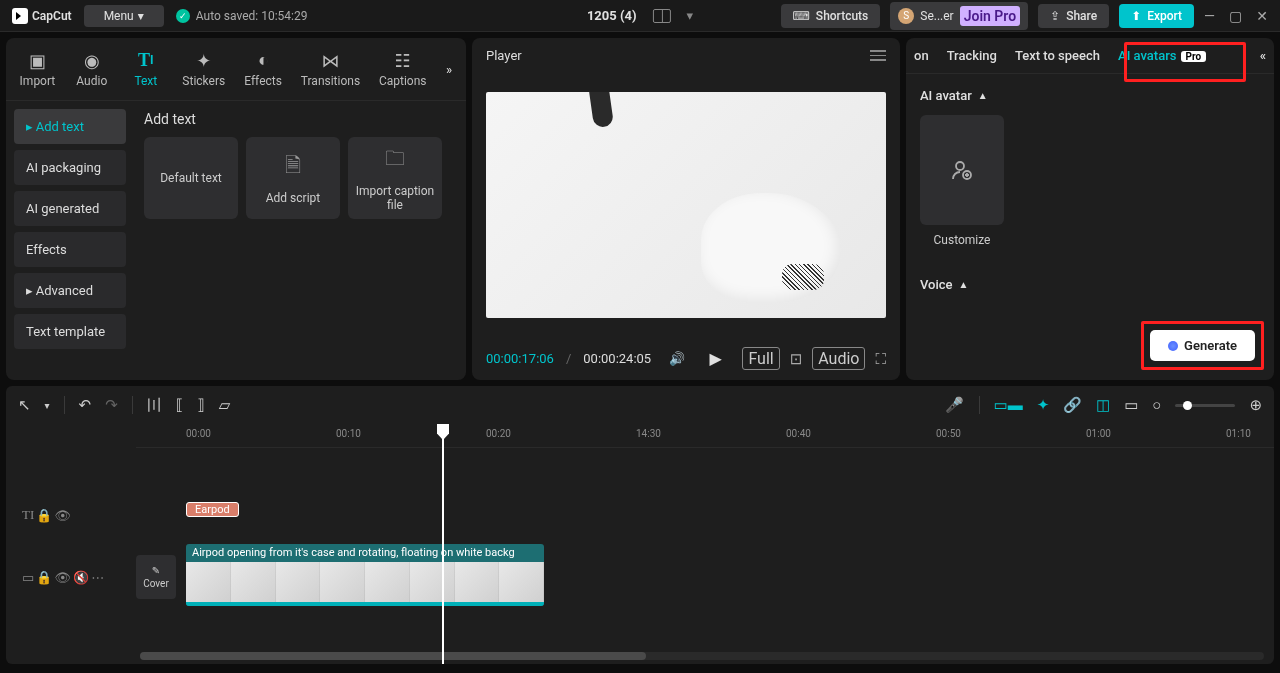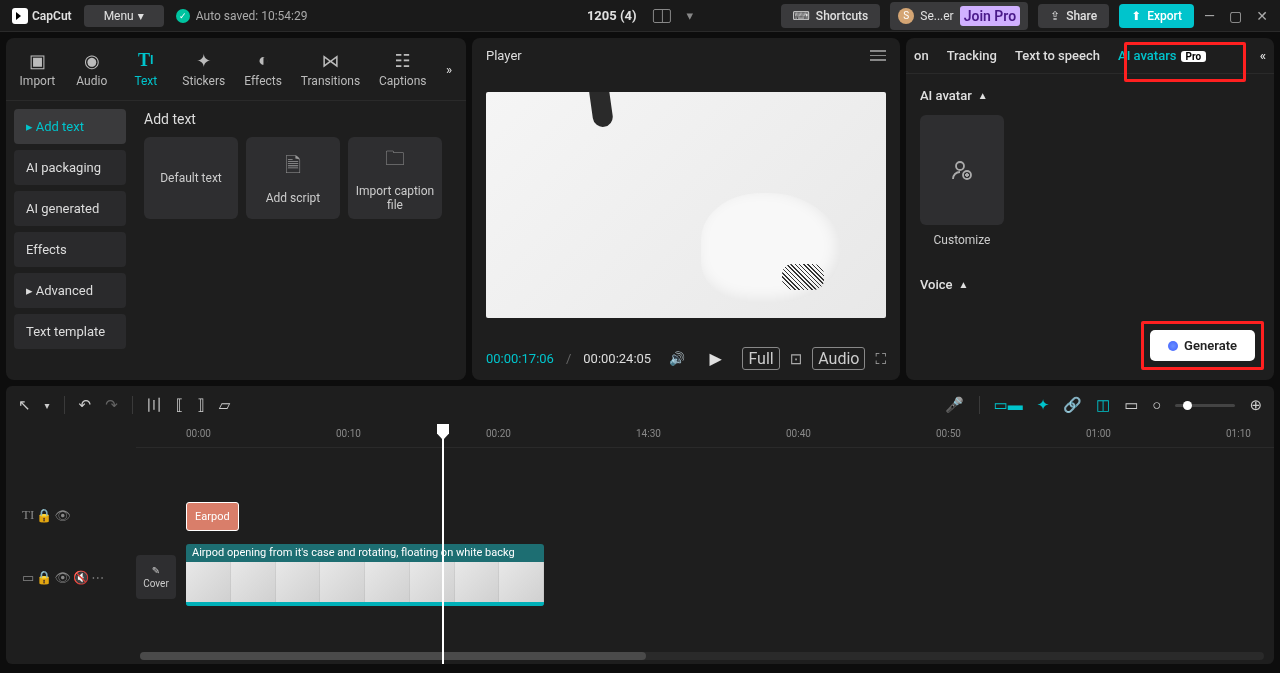--- a/index.html
+++ b/index.html
@@ -85,21 +85,21 @@
 
 .timeline{background:#1e1e1e;margin:0 6px 6px 6px;border-radius:0 0 6px 6px;height:240px;position:relative;overflow:hidden}
 .ruler{height:24px;border-bottom:1px solid #2a2a2a;position:relative;margin-left:130px}
 .ruler-mark{position:absolute;top:4px;font-size:10px;color:#888}
 .playhead{position:absolute;top:0;bottom:0;width:2px;background:#fff;left:436px;z-index:10}
 .playhead::before{content:"";position:absolute;top:0;left:-5px;width:12px;height:16px;background:#fff;clip-path:polygon(0 0,100% 0,100% 60%,50% 100%,0 60%)}
 .tracks{position:relative;margin-top:40px}
 .track-row{display:flex;align-items:center;height:54px;position:relative}
 .track-head{width:130px;display:flex;align-items:center;gap:2px;padding-left:16px;color:#888;font-size:13px}
 .track-content{flex:1;position:relative;height:100%}
-.text-clip{position:absolute;left:50px;top:14px;background:#d97e6a;border:1.5px solid #fff;padding:7px 8px;border-radius:3px;font-size:11px;color:#fff}
+.text-clip{position:absolute;left:50px;top:14px;background:#d97e6a;border:1.5px solid #fff;padding:0 8px;border-radius:3px;font-size:11px;color:#fff}
 .video-clip{position:absolute;left:50px;top:2px;width:358px;height:62px;background:#1d6e72;border-radius:3px;overflow:hidden}
 .video-clip-label{position:absolute;top:2px;left:6px;right:6px;font-size:11px;color:#fff;white-space:nowrap;overflow:hidden}
 .video-thumbs{position:absolute;top:18px;left:0;right:0;bottom:4px;display:flex}
 .vthumb{flex:1;background:linear-gradient(135deg,#e8e8e8,#d0d0d0);border-right:1px solid rgba(0,0,0,.1)}
 .video-clip::after{content:"";position:absolute;bottom:0;left:0;right:0;height:4px;background:#00b0b8}
 .cover-btn{width:40px;height:44px;background:#2e2e30;border-radius:4px;display:flex;flex-direction:column;align-items:center;justify-content:center;gap:2px;cursor:pointer;font-size:10px;color:#ccc;margin-right:8px}
 .hscroll{position:absolute;bottom:4px;left:134px;right:10px;height:8px;background:#2a2a2a;border-radius:4px}
 .hscroll-thumb{position:absolute;left:0;width:45%;height:100%;background:#4a4a4a;border-radius:4px}
 svg{display:block}
 </style>

